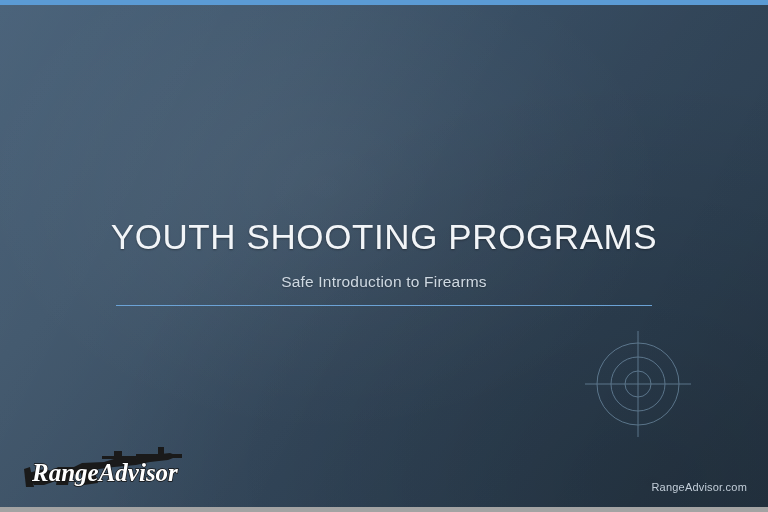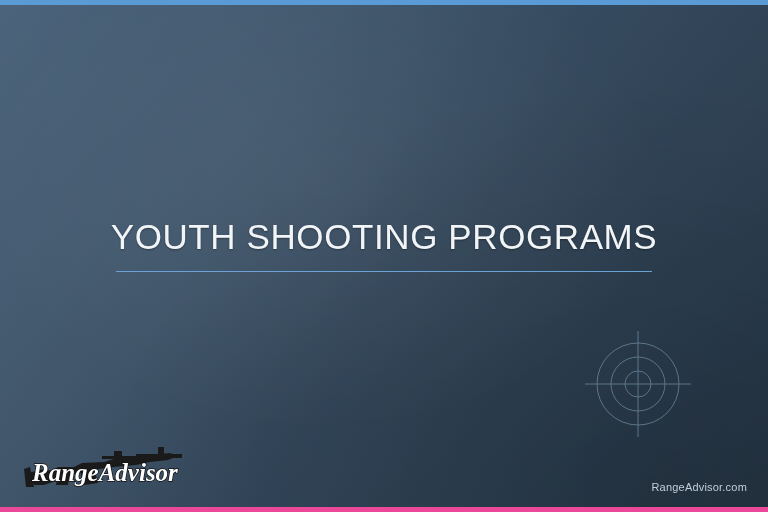--- a/index.html
+++ b/index.html
@@ -13,21 +13,21 @@
     overflow: hidden;
     font-family: "Liberation Sans", sans-serif;
   }
 
   .slide {
     position: relative;
     width: 768px;
     height: 512px;
     box-sizing: border-box;
     border-top: 5px solid #5b9bd5;
-    border-bottom: 5px solid #ec4899;
+    border-bottom: 5px solid #a3a3a3;
     background: #15803d;
     overflow: hidden;
   }
 
   
   .bg-base {
     position: absolute;
     inset: 0;
     background: linear-gradient(135deg, #3e5871 0%, #3b5268 28%, #34485c 55%, #2f4356 78%, #2b3d4e 100%);
   }
@@ -116,20 +116,21 @@
   <svg class="target" viewBox="0 0 110 110">
     <circle cx="55" cy="55" r="41" fill="none" stroke="#8fb3cf" stroke-width="1"></circle>
     <circle cx="55" cy="55" r="27" fill="none" stroke="#8fb3cf" stroke-width="1"></circle>
     <circle cx="55" cy="55" r="13" fill="none" stroke="#8fb3cf" stroke-width="1"></circle>
     <line x1="55" y1="2" x2="55" y2="108" stroke="#8fb3cf" stroke-width="1"></line>
     <line x1="2" y1="55" x2="108" y2="55" stroke="#8fb3cf" stroke-width="1"></line>
   </svg>
 
   <div class="title-block">
     <div class="slide-title">YOUTH SHOOTING PROGRAMS</div>
+    <div class="slide-subtitle">Safe Introduction to Firearms</div>
     <div class="title-rule"></div>
   </div>
 
   <svg class="logo" viewBox="0 0 175 62">
     <g>
 
       <path d="M10 44 L26 40 L34 42 L40 38 L56 38 L64 34 L86 33 L96 30 L120 29 L134 26 L152 24 L160 27 L150 31 L132 33 L118 36 L96 38 L74 41 L60 44 L48 48 L38 52 L26 56 L16 56 Z" fill="#1a1a1a"></path>
 
       <path d="M62 42 L76 40 L80 54 L66 56 Z" fill="#1a1a1a"></path>
 

